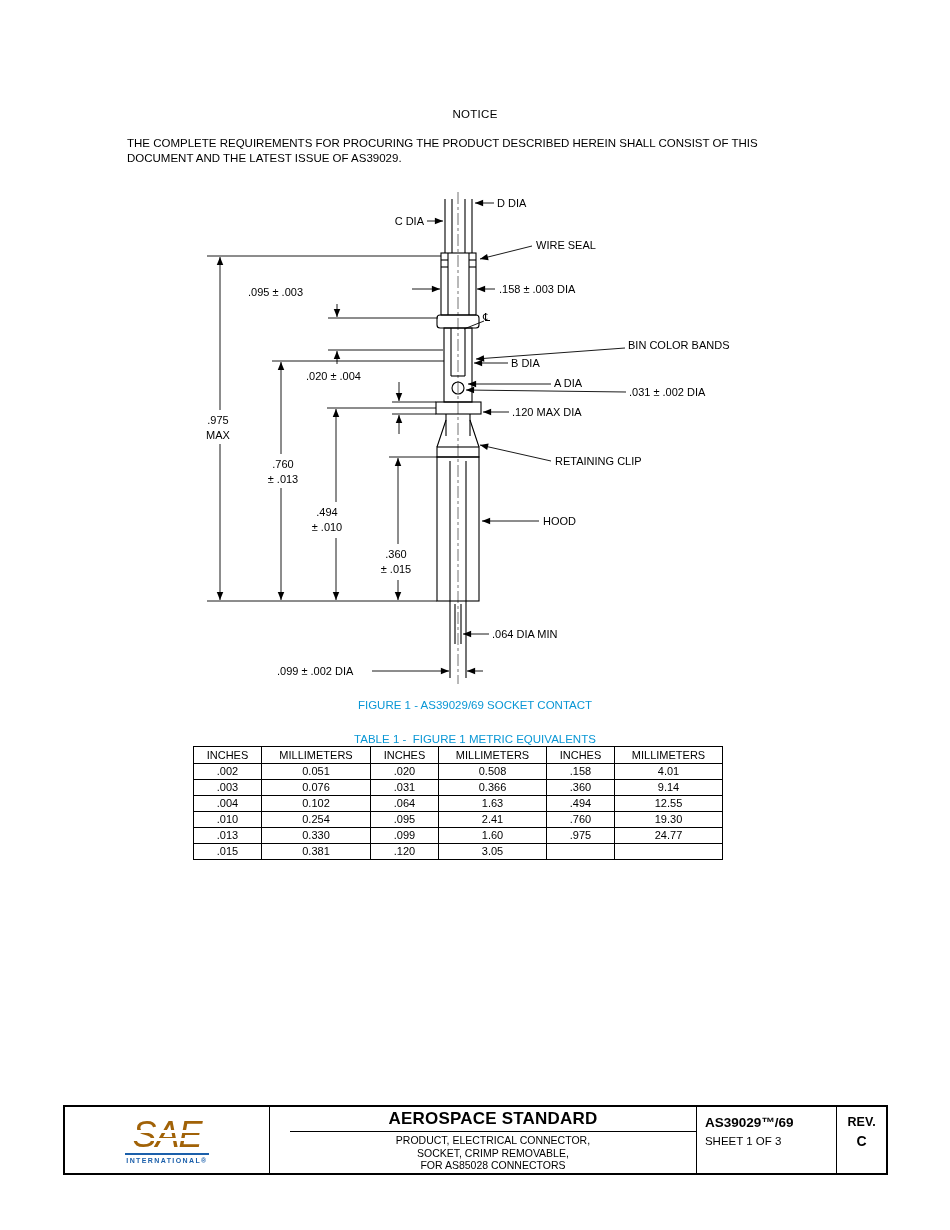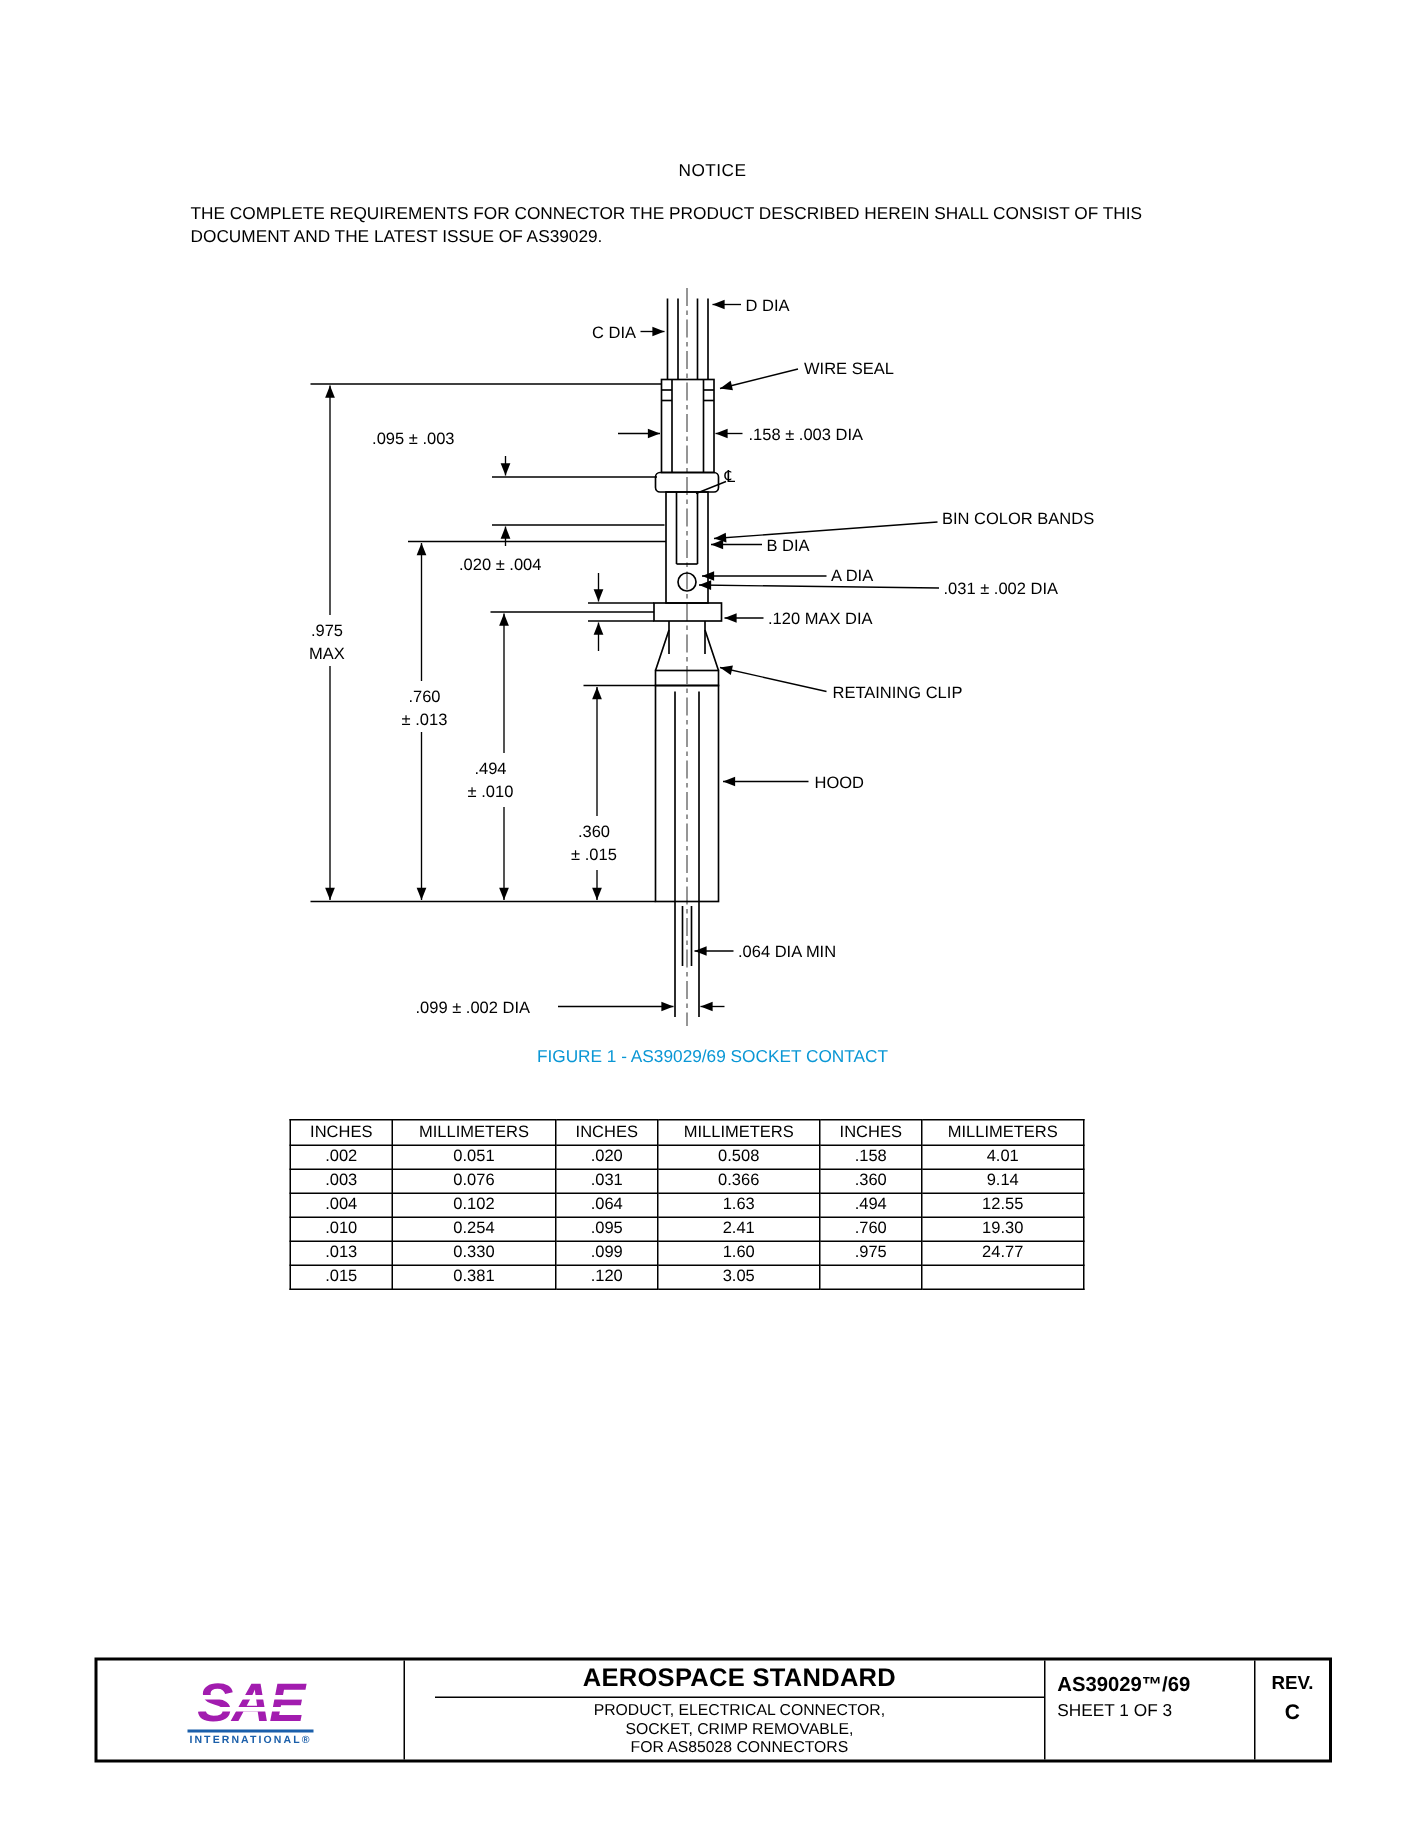--- a/index.html
+++ b/index.html
@@ -42,22 +42,22 @@
   table.metric-table th:nth-child(6), table.metric-table td:nth-child(6){ width:107px; }
 
   .footer {
     position:absolute; left:63px; top:1089px; width:825px; height:70px;
     border:2px solid #000; display:flex; box-sizing:border-box;
   }
   .f-cell { box-sizing:border-box; }
   .f-logo { width:205px; display:flex; flex-direction:column; align-items:center; justify-content:center; }
   .sae-mark { position:relative; display:inline-block; text-align:center; }
   .sae-word {
-    font-size:36px; line-height:36px; font-weight:bold; font-style:italic;
-    color:#a21caf; letter-spacing:-1px;
+    font-size:36px; line-height:36px; font-weight:normal; font-style:italic;
+    color:#a16207; letter-spacing:-1px;
   }
   .sae-stripe { position:absolute; left:50%; transform:translateX(-50%); width:86px; height:3px; background:#fff; }
   .s1 { top:13px; } .s2 { top:21px; }
   .sae-rule { width:84px; height:2px; background:#1b5faa; margin:0 auto; }
   .sae-sub { font-size:7px; font-weight:bold; color:#1b5faa; letter-spacing:1.4px; margin-top:2px; text-align:center; }
   .f-mid { width:430px; border-left:1.5px solid #000; border-right:1.5px solid #000; text-align:center;padding-left:20px; }
   .f-title {
     font-size:17px; font-weight:bold; letter-spacing:.2px;
     padding:2px 0 2px 0; border-bottom:1.5px solid #000;
   }
@@ -68,21 +68,21 @@
   .f-rev { width:50px; border-left:1.5px solid #000; text-align:center; padding-top:8px; }
   .f-revlabel { font-size:12.5px; font-weight:bold; }
   .f-revval { font-size:14px; font-weight:bold; margin-top:4px; }
 </style>
 </head>
 <body>
 
 <div class="page">
 
   <div class="notice-title">NOTICE</div>
-  <div class="notice-body">THE COMPLETE REQUIREMENTS FOR CONNECTOR THE PRODUCT DESCRIBED HEREIN SHALL CONSIST OF THIS DOCUMENT AND THE LATEST ISSUE OF AS39029.</div>
+  <div class="notice-body">THE COMPLETE REQUIREMENTS FOR PROCURING THE PRODUCT DESCRIBED HEREIN SHALL CONSIST OF THIS DOCUMENT AND THE LATEST ISSUE OF AS39029.</div>
 
   <svg class="figure" width="950" height="512" viewBox="0 170 950 512">
     <defs>
       <marker id="ah" viewBox="0 0 10 10" refX="9.5" refY="5" markerWidth="10" markerHeight="10" orient="auto-start-reverse">
         <path d="M0.5,1.4 L9.5,5 L0.5,8.6 Z" fill="#000"></path>
       </marker>
     </defs>
 
     <g stroke="#444" stroke-width="0.75" stroke-dasharray="12 3 3 3">
       <line x1="458" y1="176" x2="458" y2="668"></line>
@@ -184,20 +184,21 @@
       <text x="543" y="509">HOOD</text>
       <text x="396" y="542" text-anchor="middle">.360</text>
       <text x="396" y="557" text-anchor="middle">± .015</text>
       <text x="492" y="622">.064 DIA MIN</text>
       <text x="277" y="659">.099 ± .002 DIA</text>
       <text x="483" y="305" font-size="12">℄</text>
     </g>
   </svg>
 
   <div class="fig-caption">FIGURE 1 - AS39029/69 SOCKET CONTACT</div>
+  <div class="table-caption">TABLE 1 -  FIGURE 1 METRIC EQUIVALENTS</div>
 
   <table class="metric-table">
     <thead>
       <tr>
         <th>INCHES</th>
         <th>MILLIMETERS</th>
         <th>INCHES</th>
         <th>MILLIMETERS</th>
         <th>INCHES</th>
         <th>MILLIMETERS</th>

